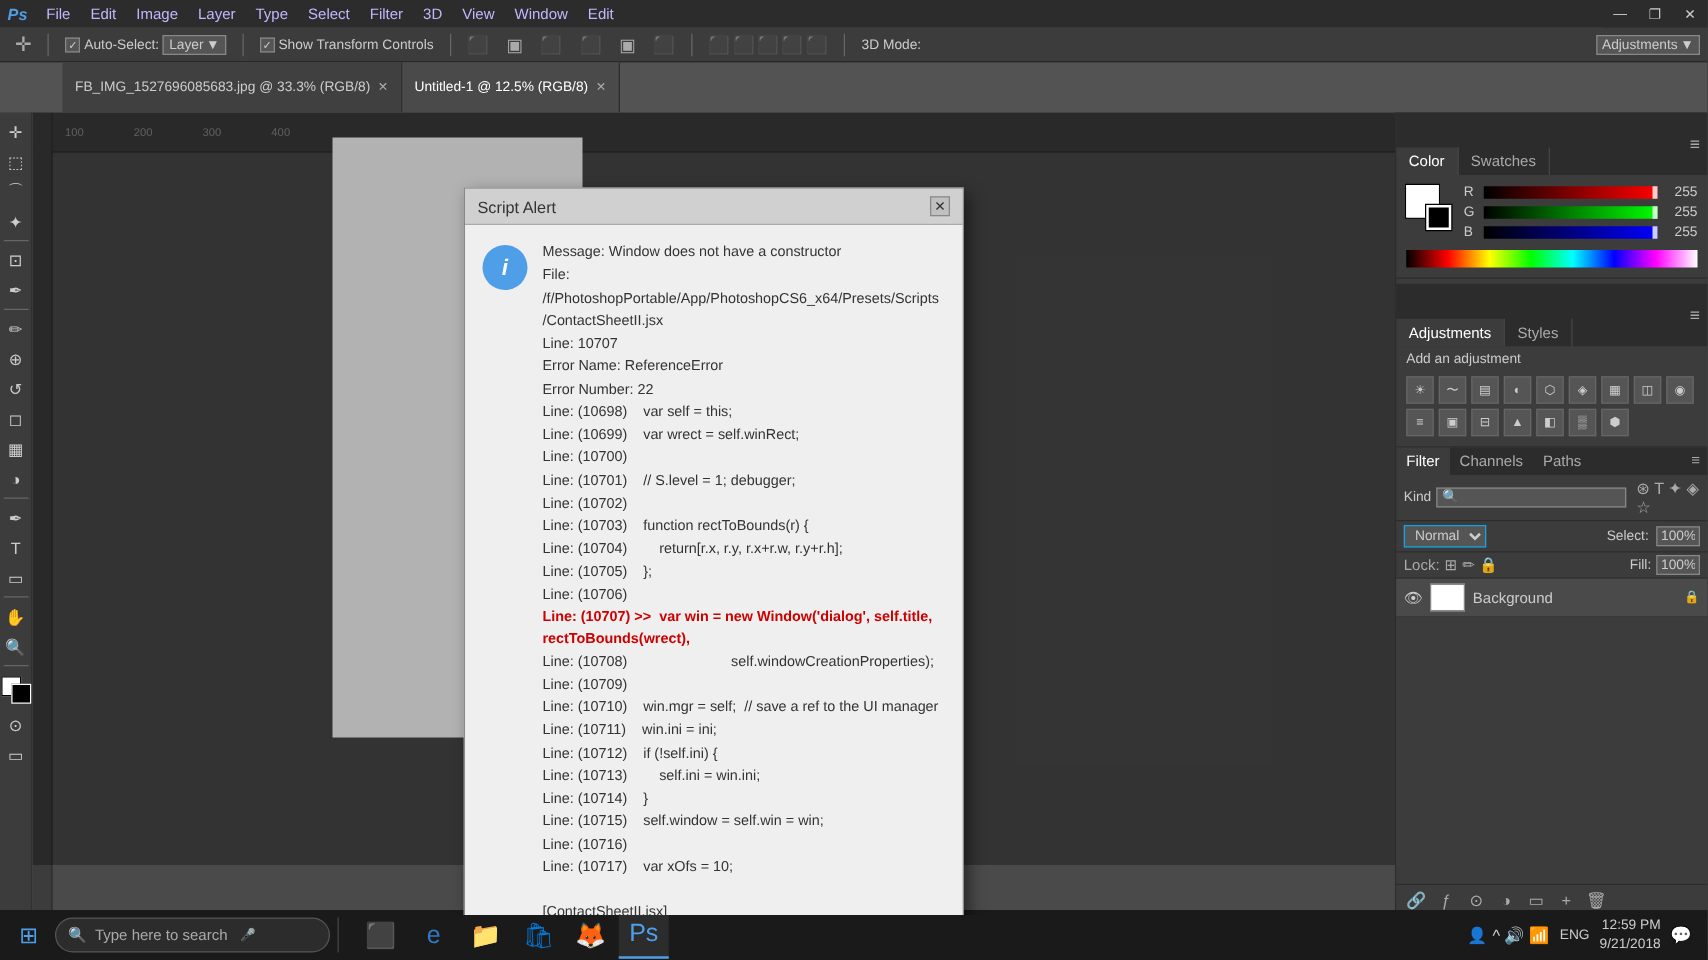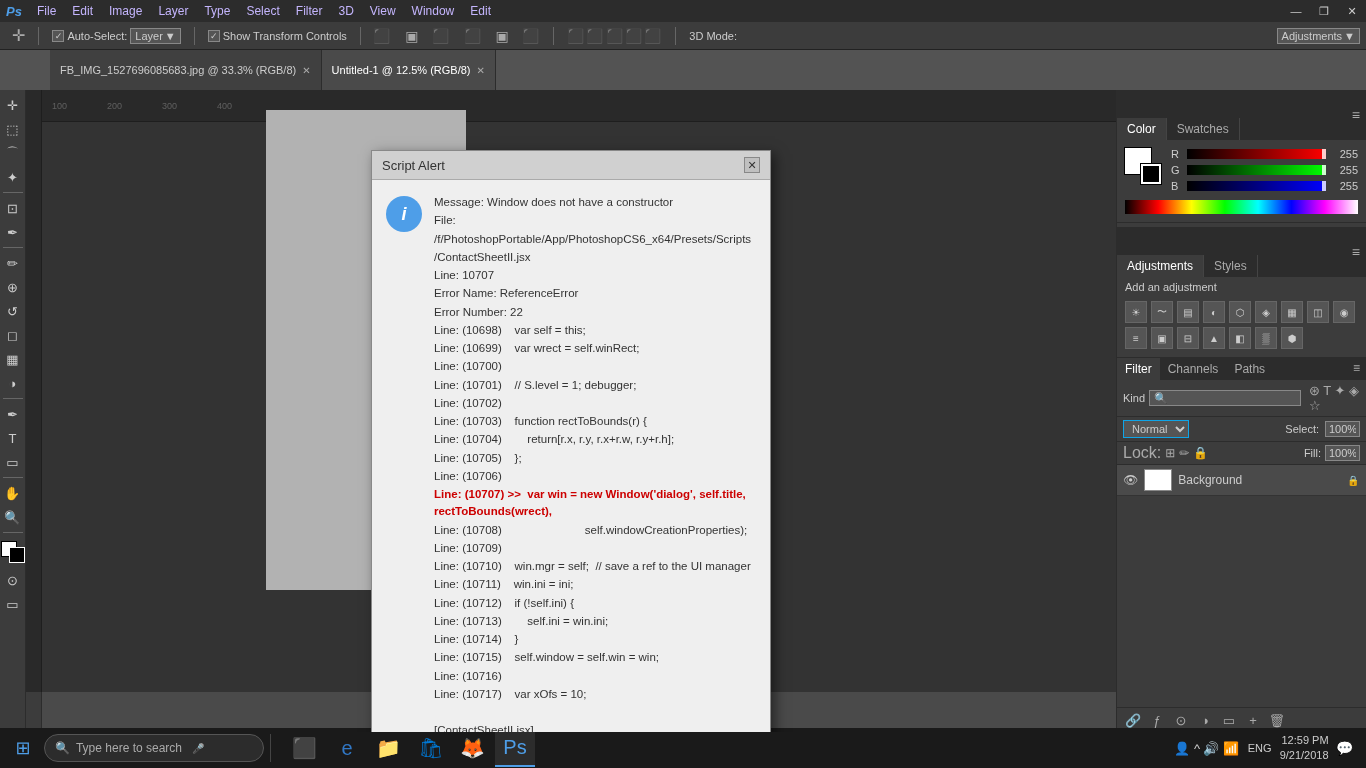--- a/index.html
+++ b/index.html
@@ -295,21 +295,21 @@
     .opacity-value { background: #555; border: 1px solid #888; color: #ccc; width: 35px; padding: 1px 3px; font-size: 11px; }
 
     .layers-lock-row {
       display: flex;
       align-items: center;
       padding: 2px 6px;
       gap: 4px;
       font-size: 11px;
       border-bottom: 1px solid #2c2c2c;
     }
-    .lock-icon { font-size: 16px; color: #aaa; }
+    .lock-icon { font-size: 12px; color: #aaa; }
     .fill-label { margin-left: auto; font-size: 11px; }
     .fill-value { background: #555; border: 1px solid #888; color: #ccc; width: 35px; padding: 1px 3px; font-size: 11px; }
 
     .layer-item {
       display: flex;
       align-items: center;
       padding: 4px 6px;
       background: #4a4a4a;
       border-bottom: 1px solid #333;
       gap: 6px;

